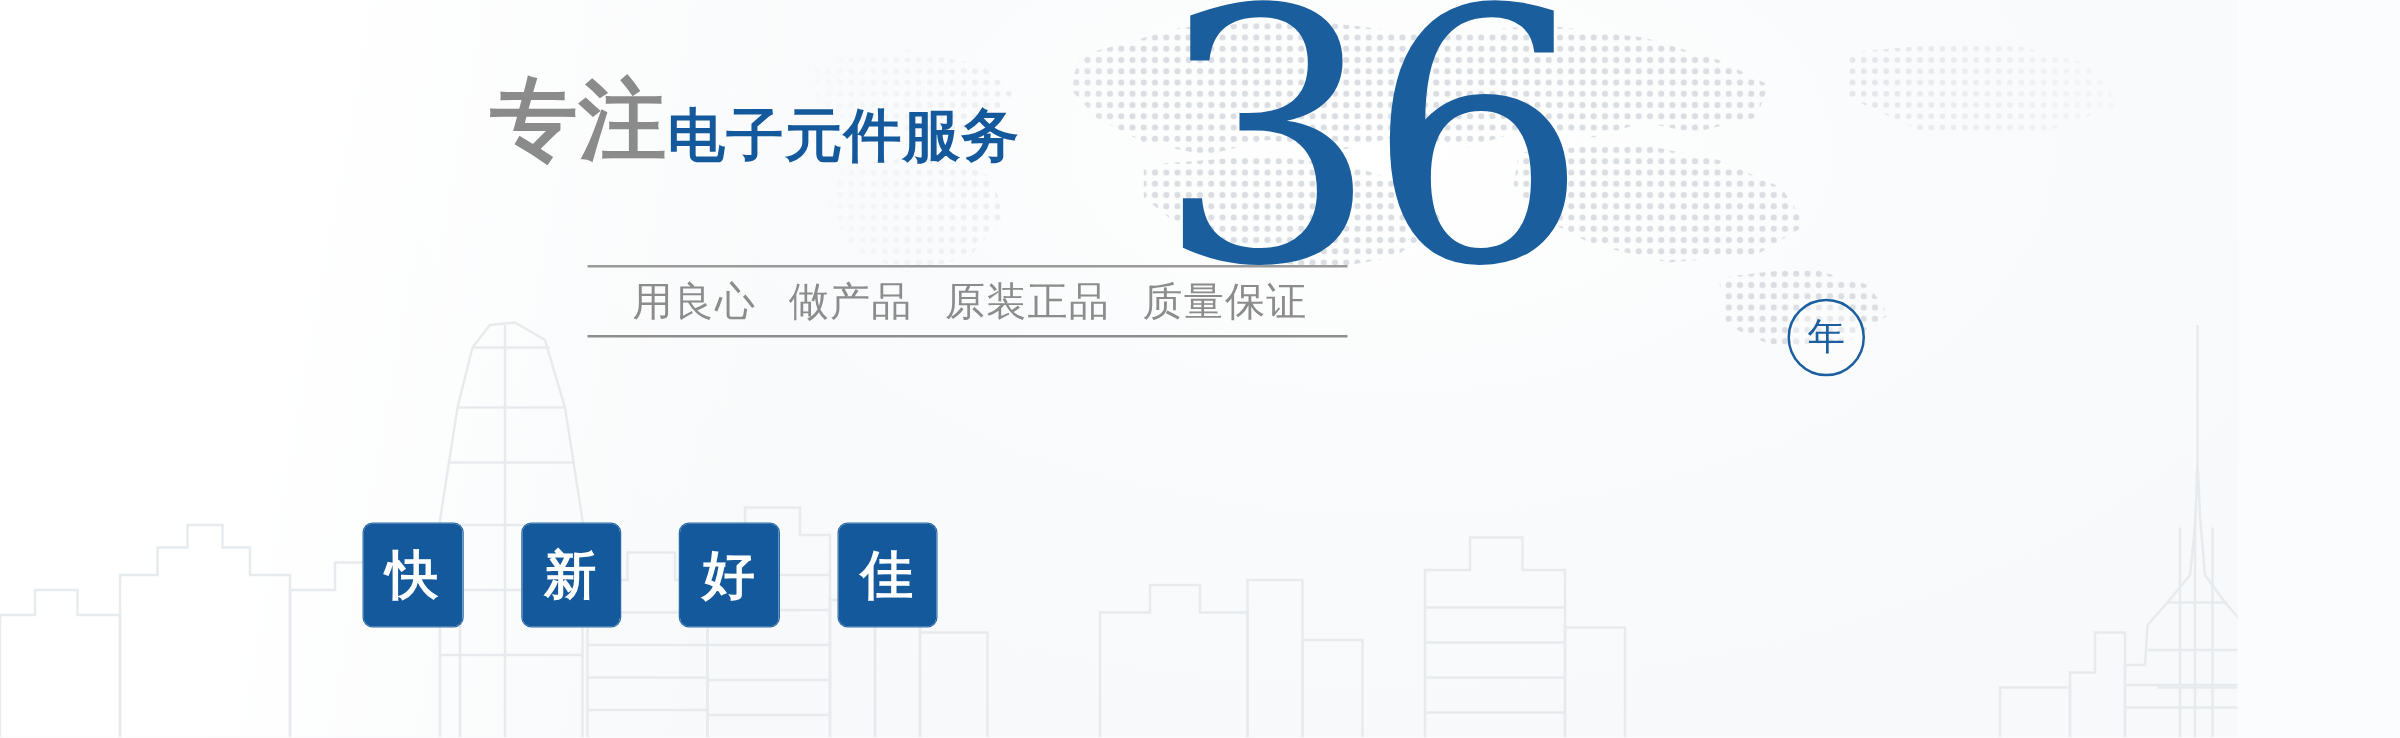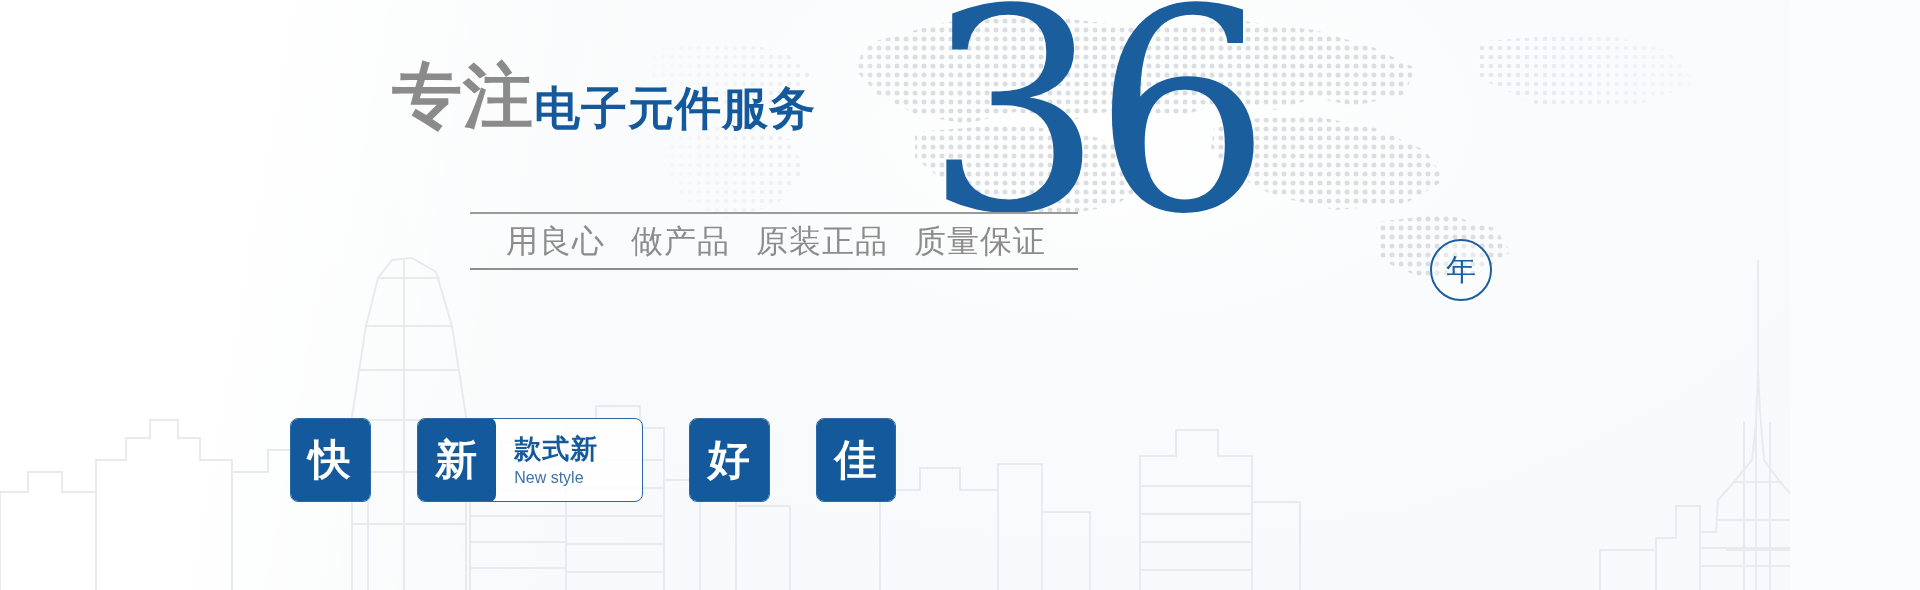--- a/index.html
+++ b/index.html
@@ -315,24 +315,20 @@
     <div class="feature">
       <div class="badge">
         <span>快</span>
       </div>
     </div>
 
     <div class="feature">
       <div class="badge">
         <span>新</span>
       </div>
-      <div class="txt">
-        <div class="cn">款式新</div>
-        <div class="en">New style</div>
-      </div>
     </div>
 
     <div class="feature">
       <div class="badge">
         <span>好</span>
       </div>
     </div>
 
     <div class="feature">
       <div class="badge">

